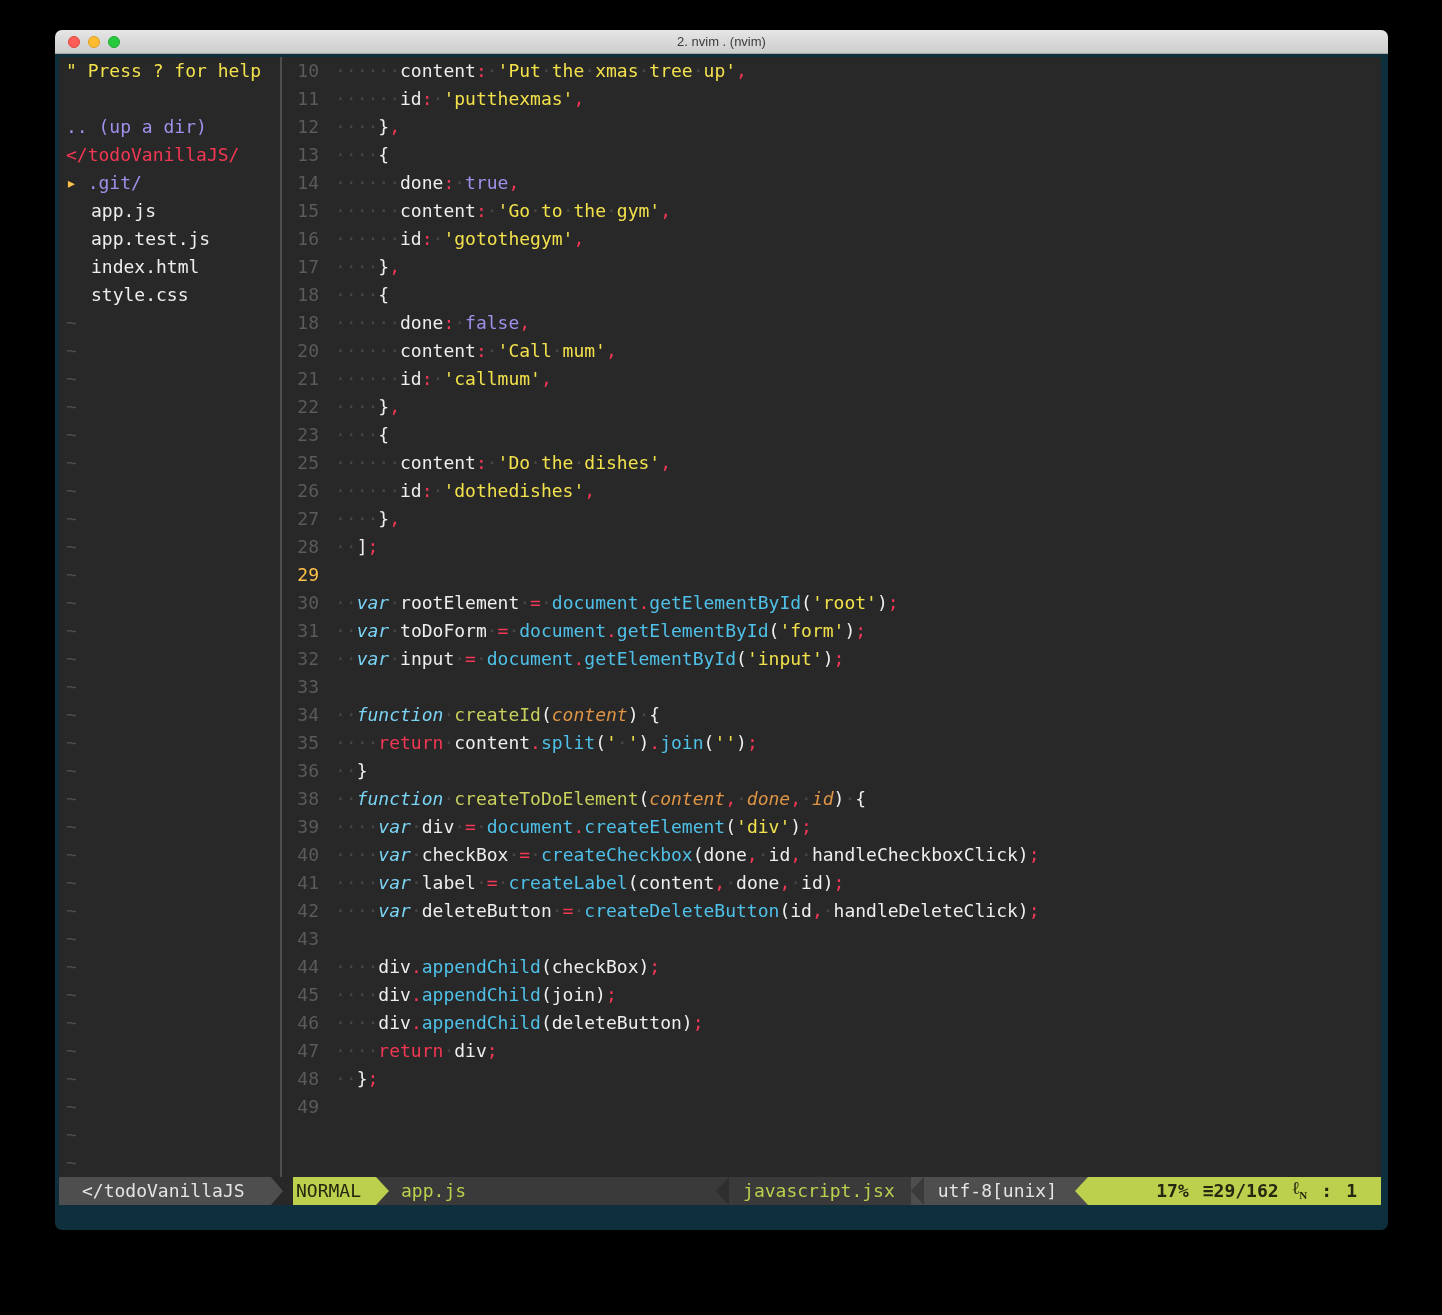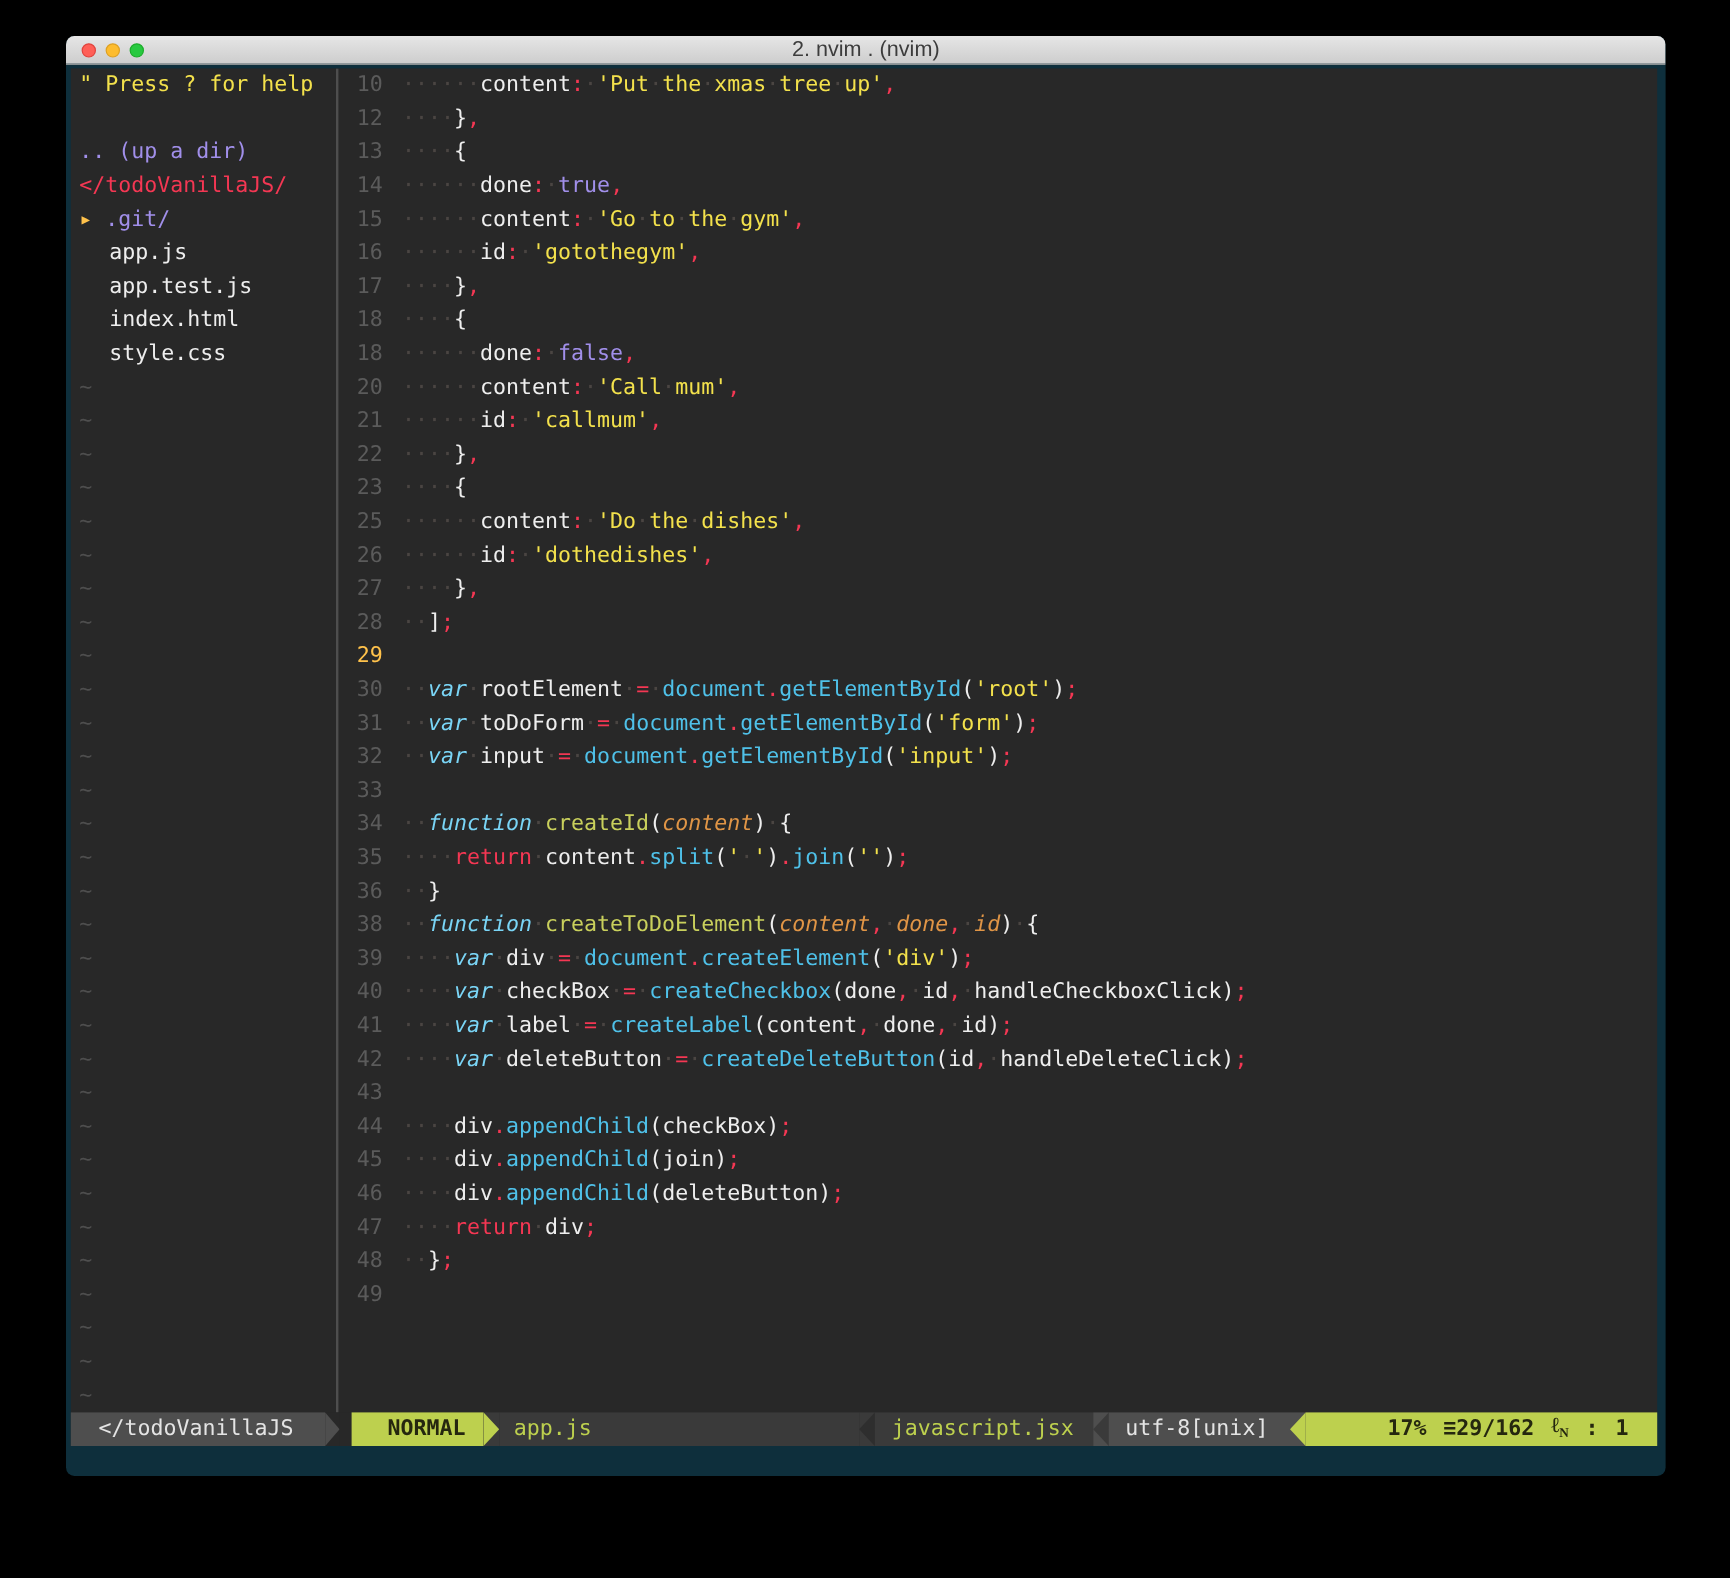--- a/index.html
+++ b/index.html
@@ -12,21 +12,21 @@
   html,body{width:1442px;height:1315px;background:#000;overflow:hidden}
   body{font-family:"DejaVu Sans Mono",monospace}
 
   .window{position:absolute;left:55px;top:30px;width:1333px;height:1200px;
     border-radius:7px;overflow:hidden;background:var(--teal);
     box-shadow:0 18px 50px rgba(0,0,0,.75)}
 
   
   .titlebar{position:relative;height:24px;background:linear-gradient(#e6e6e6,#cdcdcd);
     border-bottom:1px solid #a9a9a9;display:flex;align-items:center;justify-content:center}
-  .titlebar .title{font-family:"Liberation Sans",sans-serif;font-size:18px;color:#3c3c3c}
+  .titlebar .title{font-family:"Liberation Sans",sans-serif;font-size:13px;color:#3c3c3c}
   .lights{position:absolute;left:13px;top:6px;display:flex;gap:8px}
   .light{width:12px;height:12px;border-radius:50%}
   .light.red{background:#ff5f57;border:1px solid #e0443e}
   .light.yel{background:#fdbc2e;border:1px solid #dea123}
   .light.grn{background:#27c93f;border:1px solid #1dad2b}
 
   
   .term{height:1176px;padding:3px 7px 0 4px}
   .vim{height:1148px;background:var(--bg);display:flex;flex-direction:column}
   .main{height:1120px;display:flex;overflow:hidden}
@@ -52,21 +52,21 @@
   .tk-o{color:var(--orange);font-style:italic}
   .ws{color:var(--ws)}
 
   
   .status{height:28px;display:flex;align-items:stretch;font-size:18px;line-height:28px;white-space:pre}
   .tri{width:0;height:0;border-top:14px solid transparent;border-bottom:14px solid transparent;flex:none}
   .seg{display:flex;align-items:center;flex:none}
   .seg-tree{width:212px;background:var(--stgray);color:#e4e4e4;padding-left:23px}
   .tri-tree{border-left:12px solid var(--stgray);background:var(--bg)}
   .stgap{width:10px;background:var(--bg);flex:none}
-  .seg-mode{background:var(--stgreen);color:#25270f;font-weight:bold;padding:0 15px 0 30px}
+  .seg-mode{background:var(--stgreen);color:#25270f;font-weight:normal;padding:0 15px 0 3px}
   .tri-mode{border-left:13px solid var(--stgreen);background:var(--stdark)}
   .seg-file{background:var(--stdark);color:var(--stgreen);padding-left:12px;flex:1}
   .tri-ft{border-right:13px solid var(--stdarker);background:var(--stdark)}
   .seg-ft{background:var(--stdark);color:var(--stgreen);padding:0 16px 0 14px}
   .tri-enc{border-right:13px solid var(--stdark);background:var(--stgray)}
   .seg-enc{background:var(--stgray);color:#e4e4e4;padding:0 18px 0 14px}
   .tri-inf{border-right:13px solid var(--stgreen);background:var(--stgray)}
   .seg-info{background:var(--stgreen);color:#25270f;font-weight:bold;width:293px;
     display:flex;align-items:center;justify-content:flex-end;padding:0 24px 0 26px}
   .inf-group{display:flex;align-items:center;gap:14px}
@@ -127,20 +127,21 @@
             <div class="row tilde">~</div>
             <div class="row tilde">~</div>
             <div class="row tilde">~</div>
             <div class="row tilde">~</div>
             <div class="row tilde">~</div>
             <div class="row tilde">~</div>
           </div>
         <div class="vsep"></div>
         <div class="editor" id="editor">
             <div class="row"><span class="lnum">10</span><span><span class="ws">······</span><span class="tk-w">content</span><span class="tk-r">:</span><span class="ws">·</span><span class="tk-y">'Put</span><span class="ws">·</span><span class="tk-y">the</span><span class="ws">·</span><span class="tk-y">xmas</span><span class="ws">·</span><span class="tk-y">tree</span><span class="ws">·</span><span class="tk-y">up'</span><span class="tk-r">,</span></span></div>
+            <div class="row"><span class="lnum">11</span><span><span class="ws">······</span><span class="tk-w">id</span><span class="tk-r">:</span><span class="ws">·</span><span class="tk-y">'putthexmas'</span><span class="tk-r">,</span></span></div>
             <div class="row"><span class="lnum">12</span><span><span class="ws">····</span><span class="tk-w">}</span><span class="tk-r">,</span></span></div>
             <div class="row"><span class="lnum">13</span><span><span class="ws">····</span><span class="tk-w">{</span></span></div>
             <div class="row"><span class="lnum">14</span><span><span class="ws">······</span><span class="tk-w">done</span><span class="tk-r">:</span><span class="ws">·</span><span class="tk-p">true</span><span class="tk-r">,</span></span></div>
             <div class="row"><span class="lnum">15</span><span><span class="ws">······</span><span class="tk-w">content</span><span class="tk-r">:</span><span class="ws">·</span><span class="tk-y">'Go</span><span class="ws">·</span><span class="tk-y">to</span><span class="ws">·</span><span class="tk-y">the</span><span class="ws">·</span><span class="tk-y">gym'</span><span class="tk-r">,</span></span></div>
             <div class="row"><span class="lnum">16</span><span><span class="ws">······</span><span class="tk-w">id</span><span class="tk-r">:</span><span class="ws">·</span><span class="tk-y">'gotothegym'</span><span class="tk-r">,</span></span></div>
             <div class="row"><span class="lnum">17</span><span><span class="ws">····</span><span class="tk-w">}</span><span class="tk-r">,</span></span></div>
             <div class="row"><span class="lnum">18</span><span><span class="ws">····</span><span class="tk-w">{</span></span></div>
             <div class="row"><span class="lnum">18</span><span><span class="ws">······</span><span class="tk-w">done</span><span class="tk-r">:</span><span class="ws">·</span><span class="tk-p">false</span><span class="tk-r">,</span></span></div>
             <div class="row"><span class="lnum">20</span><span><span class="ws">······</span><span class="tk-w">content</span><span class="tk-r">:</span><span class="ws">·</span><span class="tk-y">'Call</span><span class="ws">·</span><span class="tk-y">mum'</span><span class="tk-r">,</span></span></div>
             <div class="row"><span class="lnum">21</span><span><span class="ws">······</span><span class="tk-w">id</span><span class="tk-r">:</span><span class="ws">·</span><span class="tk-y">'callmum'</span><span class="tk-r">,</span></span></div>

